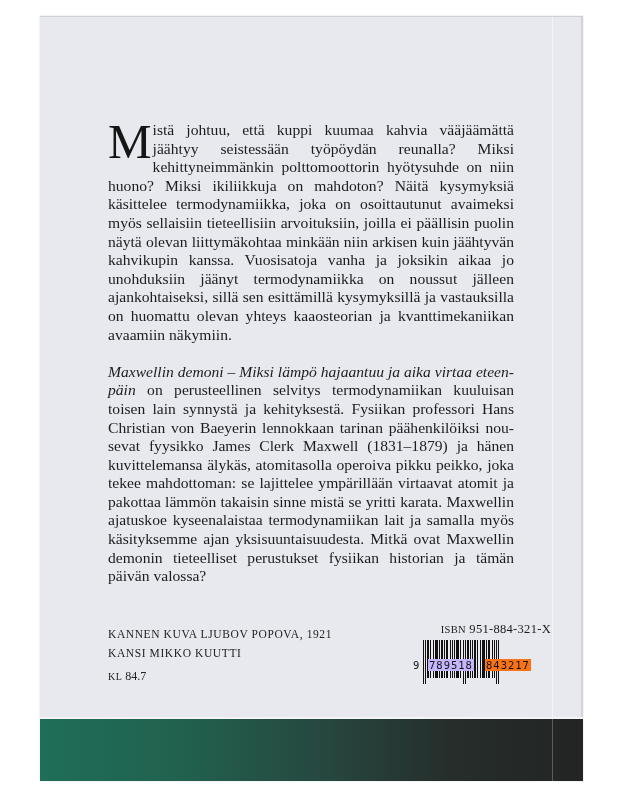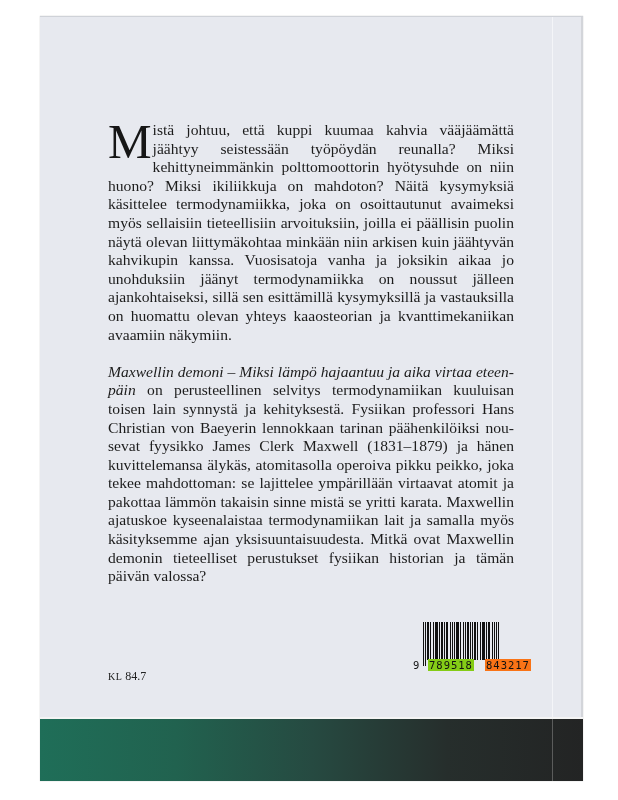--- a/index.html
+++ b/index.html
@@ -57,21 +57,21 @@
     display: flex; align-items: flex-start; gap: 0;
   }
   .barcode span { display: block; background: #111; height: 38px; }
   .barcode span.long { height: 44px; }
   .barcode span.gap { background: transparent; }
   .barcode-digits {
     position: absolute; left: 0; top: 37px; width: 140px; height: 12px;
     font-family: "DejaVu Sans Mono", "Liberation Mono", monospace; font-size: 10.5px; color: #111;
   }
   .barcode-digits .d-lead { position: absolute; left: 2px; top: 0; }
-  .barcode-digits .d-left { position: absolute; left: 17px; top: 0; background: #84cc16; padding: 0 1px; letter-spacing: 1px; }
+  .barcode-digits .d-left { position: absolute; left: 17px; top: 0; background: #c4b5fd; padding: 0 1px; letter-spacing: 1px; }
   .barcode-digits .d-right { position: absolute; left: 74px; top: 0; background: #f97316; padding: 0 1px; letter-spacing: 1px; }
   .green-band {
     position: absolute; left: 0; bottom: 0; width: 100%; height: 62px;
     background: linear-gradient(90deg, #1f6e58 0%, #21624f 25%, #264a41 50%, #262e2c 75%, #232424 100%);
     border-top: 2px solid #f4f4f4;
   }
   .green-band .band-fold {
     position: absolute; left: 512px; top: 0; width: 1px; height: 100%; background: rgba(255,255,255,0.25);
   }
 </style>
@@ -81,28 +81,34 @@
 <div class="book">
   <div class="fold-line"></div>
   <div class="right-edge"></div>
 
   <div class="blurb">
     <p class="p1"><span class="dropcap">M</span><span>istä johtuu, että kuppi kuumaa kahvia vääjäämättä jäähtyy seistessään työpöydän reunalla? Miksi kehittyneimmänkin polt­tomoottorin hyötysuhde on niin huono? Miksi ikiliikkuja on mahdoton? Näitä kysymyksiä käsittelee termodynamiikka, joka on osoittautunut avaimeksi myös sellaisiin tieteellisiin arvoituk­siin, joilla ei päällisin puolin näytä olevan liittymäkohtaa min­kään niin arkisen kuin jäähtyvän kahvikupin kanssa. Vuosisatoja vanha ja joksikin aikaa jo unohduksiin jäänyt termodynamiikka on noussut jälleen ajankohtaiseksi, sillä sen esittämillä kysy­myksillä ja vastauksilla on huomattu olevan yhteys kaaosteorian ja kvanttimekaniikan avaamiin näkymiin.</span></p>
     <p class="p2"><span class="ital">Maxwellin demoni – Miksi lämpö hajaantuu ja aika virtaa eteen­päin</span><span> on perusteellinen selvitys termodynamiikan kuuluisan toisen lain synnystä ja kehityksestä. Fysiikan professori Hans Christian von Baeyerin lennokkaan tarinan päähenkilöiksi nou­sevat fyysikko James Clerk Maxwell (1831–1879) ja hänen kuvit­telemansa älykäs, atomitasolla operoiva pikku peikko, joka tekee mahdottoman: se lajittelee ympärillään virtaavat atomit ja pakottaa lämmön takaisin sinne mistä se yritti karata. Maxwellin ajatuskoe kyseenalaistaa termodynamiikan lait ja samalla myös käsityksemme ajan yksisuuntaisuudesta. Mitkä ovat Maxwellin demonin tieteelliset perustukset fysiikan historian ja tämän päivän valossa?</span></p>
   </div>
 
   <div class="credits">
+    <div>Kannen kuva Ljubov Popova, 1921</div>
+    <div>Kansi Mikko Kuutti</div>
   </div>
 
   <div class="kl">
     <span class="kl-small">KL</span>
     <span>84.7</span>
   </div>
 
   <div class="isbn-block">
+    <div class="isbn-text">
+      <span class="isbn-lbl">ISBN</span>
+      <span>951-884-321-X</span>
+    </div>
     <div class="barcode" id="barcode">
         <span class="long" style="width: 1px;"></span>
         <span class="gap" style="width: 1px;"></span>
         <span class="long" style="width: 1px;"></span>
         <span class="gap" style="width: 1px;"></span>
         <span style="width: 2px;"></span>
         <span class="gap" style="width: 1px;"></span>
         <span style="width: 1px;"></span>
         <span class="gap" style="width: 2px;"></span>
         <span style="width: 1px;"></span>

